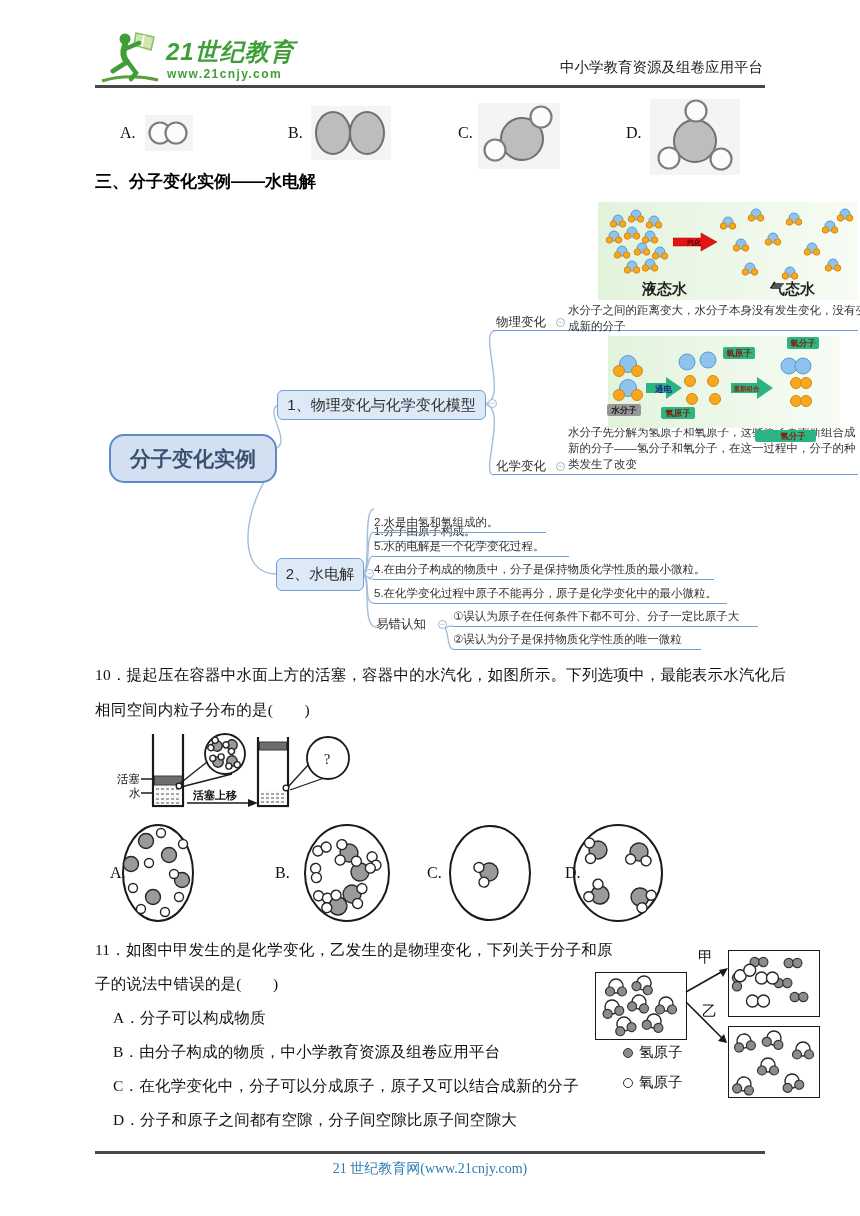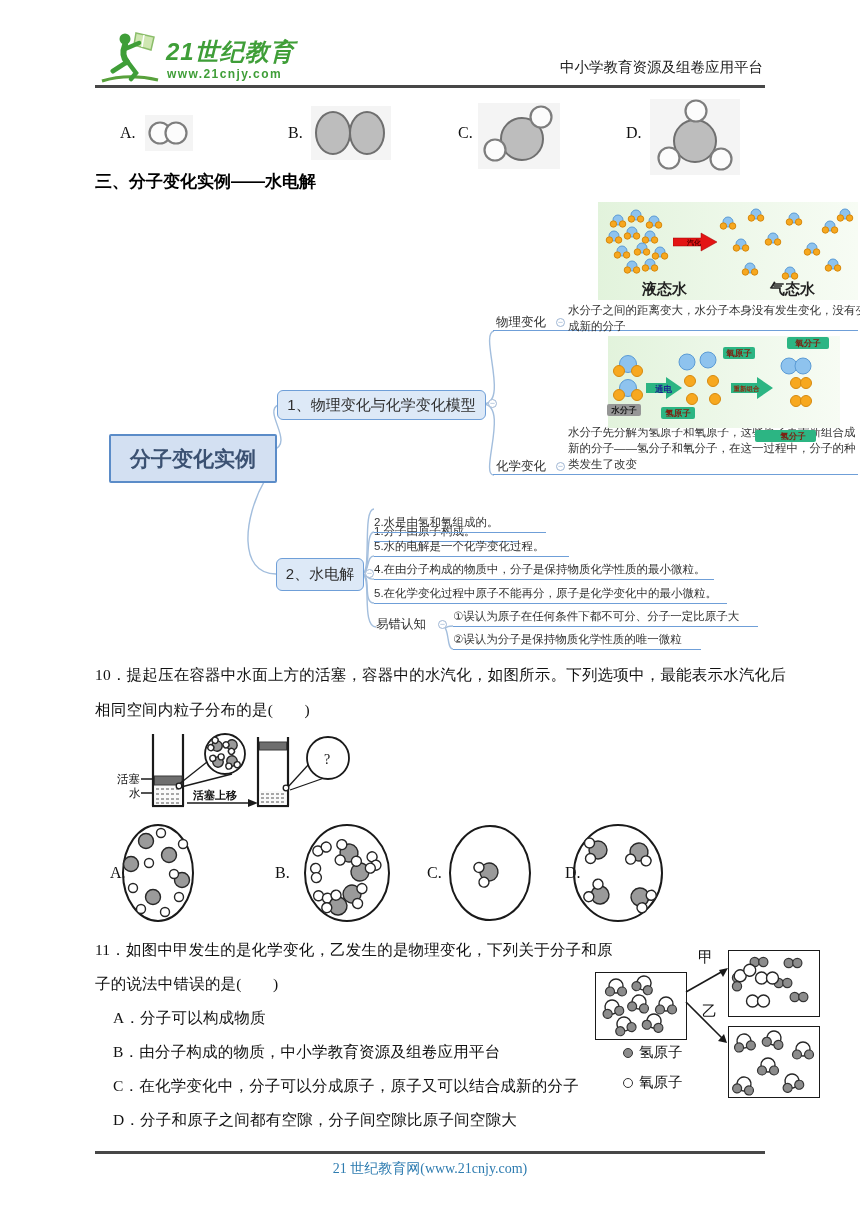--- a/index.html
+++ b/index.html
@@ -18,21 +18,21 @@
   .figcanvas{position:absolute;line-height:0;}
   .q9bg{background:#f4f4f4;}
   .mmfig{position:absolute;background:linear-gradient(90deg,#e2f3dc 0%,#eef8ea 55%,#f7fcf4 100%);}
   .mm-label{font-size:12.5px;color:#333;white-space:nowrap;}
   .mm-desc{font-size:11.5px;line-height:16px;color:#333;}
   .mm-item{font-size:11.5px;line-height:13px;color:#333;white-space:nowrap;
            border-bottom:1.5px solid #6f9fd8;padding-bottom:3px;overflow:visible;}
   .mm-underline{border-top:1.6px solid #6f9fd8;height:0;}
   .node{position:absolute;background:#dde9f7;border:1.6px solid #6f9fd8;border-radius:6px;
         color:#2e2e2e;display:flex;align-items:center;justify-content:center;font-size:15px;white-space:nowrap;}
-  .rootnode{position:absolute;background:#d3e0f2;border:2.5px solid #5b8cc8;border-radius:2px;
+  .rootnode{position:absolute;background:#d3e0f2;border:2.5px solid #5b8cc8;border-radius:15px;
         color:#3b5172;display:flex;align-items:center;justify-content:center;font-size:21px;font-weight:bold;white-space:nowrap;}
   .minus{position:absolute;width:9px;height:9px;border:1px solid #9fb6d4;border-radius:50%;
          color:#9fb6d4;font-size:9px;line-height:7px;text-align:center;background:#fff;box-sizing:border-box;}
   .minus::before{content:"\2212";}
   .badge{position:absolute;font-size:8.5px;line-height:12px;text-align:center;color:#7c2212;
          background:#2cb583;border-radius:2px;font-weight:bold;}
   .badge.gray{background:#969696;color:#1d1d1d;}
   .figlabel{position:absolute;font-size:15px;font-weight:bold;color:#222;white-space:nowrap;}
   .pbox{position:absolute;border:1.7px solid #1a1a1a;background:#fff;}
   .dot{position:absolute;width:10px;height:10px;border-radius:50%;box-sizing:border-box;}
@@ -320,21 +320,21 @@
       <text x="9" y="16.5" font-size="8.5" font-weight="bold" fill="#1b2a8f">通电</text>
     </svg>
     <svg class="abs" style="left:123px;top:39px;" width="44" height="26">
       <polygon points="0,8 26,8 26,2 42,13 26,24 26,18 0,18" fill="#2cb583"></polygon>
       <text x="2.5" y="16" font-size="6.5" font-weight="bold" fill="#8a2a10">重新组合</text>
     </svg>
   </div>
   <div class="badge gray" style="left:607px;top:404px;width:34px;height:12px;">水分子</div>
   <div class="badge" style="left:661px;top:407px;width:34px;height:12px;">氢原子</div>
   <div class="badge" style="left:723px;top:347px;width:32px;height:12px;">氧原子</div>
-  <div class="badge" style="left:787px;top:337px;width:42px;height:12px;">氧分子</div>
+  <div class="badge" style="left:787px;top:337px;width:32px;height:12px;">氧分子</div>
   <div class="badge" style="left:755px;top:430px;width:46px;height:12px;padding-left:15px;">氢分子</div>
 
   <div class="abs mm-item" style="left:374px;top:493px;width:144px;margin-top:32px;">1.分子由原子构成。</div>
   <div class="abs mm-item" style="left:374px;top:516px;width:172px;">2.水是由氢和氧组成的。</div>
   <div class="abs mm-item" style="left:374px;top:540px;width:195px;">5.水的电解是一个化学变化过程。</div>
   <div class="abs mm-item" style="left:374px;top:563px;width:340px;">4.在由分子构成的物质中，分子是保持物质化学性质的最小微粒。</div>
   <div class="abs mm-item" style="left:374px;top:587px;width:353px;">5.在化学变化过程中原子不能再分，原子是化学变化中的最小微粒。</div>
   <div class="abs mm-label" style="left:376px;top:616px;">易错认知</div>
   <span class="minus" style="left:438px;top:620px;"></span>
   <div class="abs mm-item" style="left:453px;top:610px;width:305px;">①误认为原子在任何条件下都不可分、分子一定比原子大</div>

